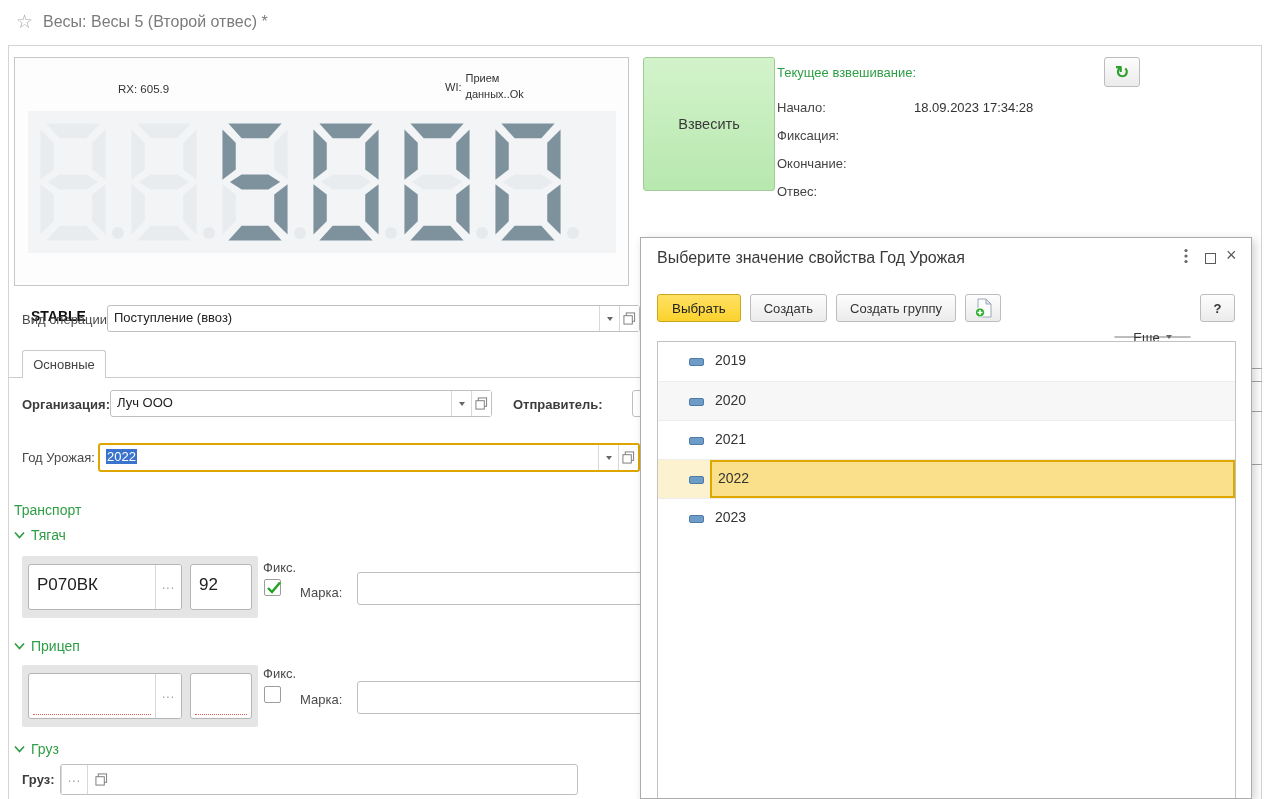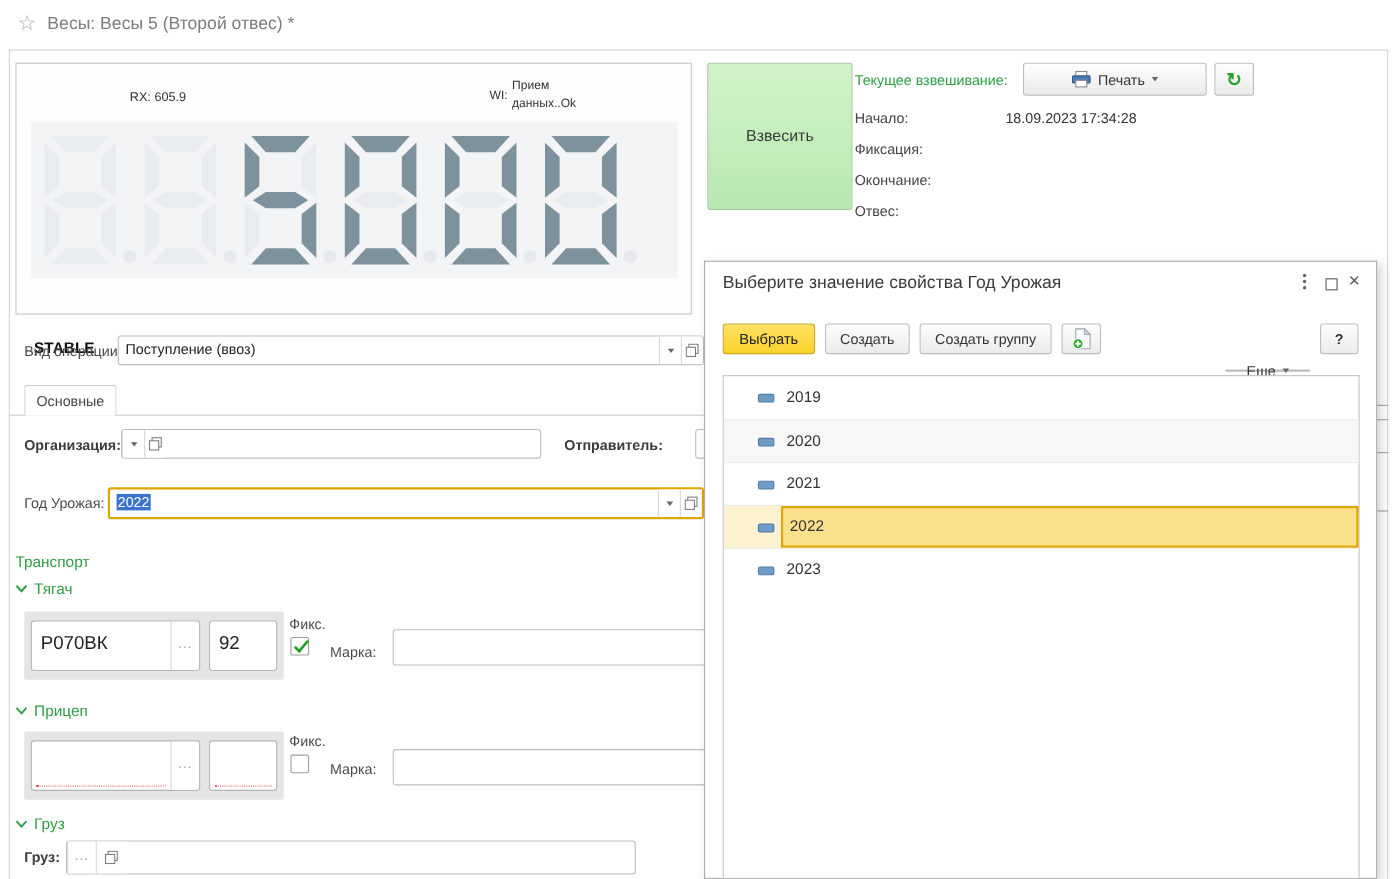--- a/index.html
+++ b/index.html
@@ -199,29 +199,20 @@
       <span class="zero-badge">&gt; 0 &lt;</span>
       <span class="capacity">10,000</span>
       <span class="unit">kg</span>
     </div>
   </div>
 
   <div class="weigh-btn">Взвесить</div>
 
   <div class="cw">
     <span class="cw-title">Текущее взвешивание:</span>
-    <button class="btn print-btn">
-      <svg width="18" height="16" viewBox="0 0 18 16">
-        <rect x="4" y="1" width="10" height="4.5" fill="#ffffff" stroke="#8a8a8a"></rect>
-        <rect x="1" y="5" width="16" height="6.5" rx="1" fill="#4a7ab5" stroke="#33598a"></rect>
-        <rect x="4" y="9" width="10" height="6" fill="#ffffff" stroke="#8a8a8a"></rect>
-      </svg>
-      <span>Печать</span>
-      <span class="caret"></span>
-    </button>
     <button class="btn refresh-btn">
         <span>↻</span>
       </button>
     <div id="cwRows">
         <div class="cw-row" style="top: 43px;"><span class="cw-label">Начало:</span><span class="cw-value">18.09.2023 17:34:28</span></div>
         <div class="cw-row" style="top: 71px;"><span class="cw-label">Фиксация:</span><span class="cw-value"></span></div>
         <div class="cw-row" style="top: 99px;"><span class="cw-label">Окончание:</span><span class="cw-value"></span></div>
         <div class="cw-row" style="top: 127px;"><span class="cw-label">Отвес:</span><span class="cw-value"></span></div>
       </div>
   </div>
@@ -238,20 +229,21 @@
           <rect x="1" y="4" width="9" height="9" fill="#fff" stroke="#777"></rect>
         </svg>
     </span>
   </div>
 
   <div class="tab-line"></div>
   <div class="tab">Основные</div>
 
   <span class="lbl b" style="left:22px; top:397px;">Организация:</span>
   <div class="field" style="left:110px; top:390px; width:382px; height:27px;">
+    <span class="txt">Луч ООО</span>
     <span class="fbtn">
         <span class="caret"></span>
       </span>
     <span class="fbtn">
       <svg width="13" height="13" viewBox="0 0 14 14">
           <rect x="3.5" y="1" width="9" height="9" fill="none" stroke="#777"></rect>
           <rect x="1" y="4" width="9" height="9" fill="#fff" stroke="#777"></rect>
         </svg>
     </span>
   </div>

